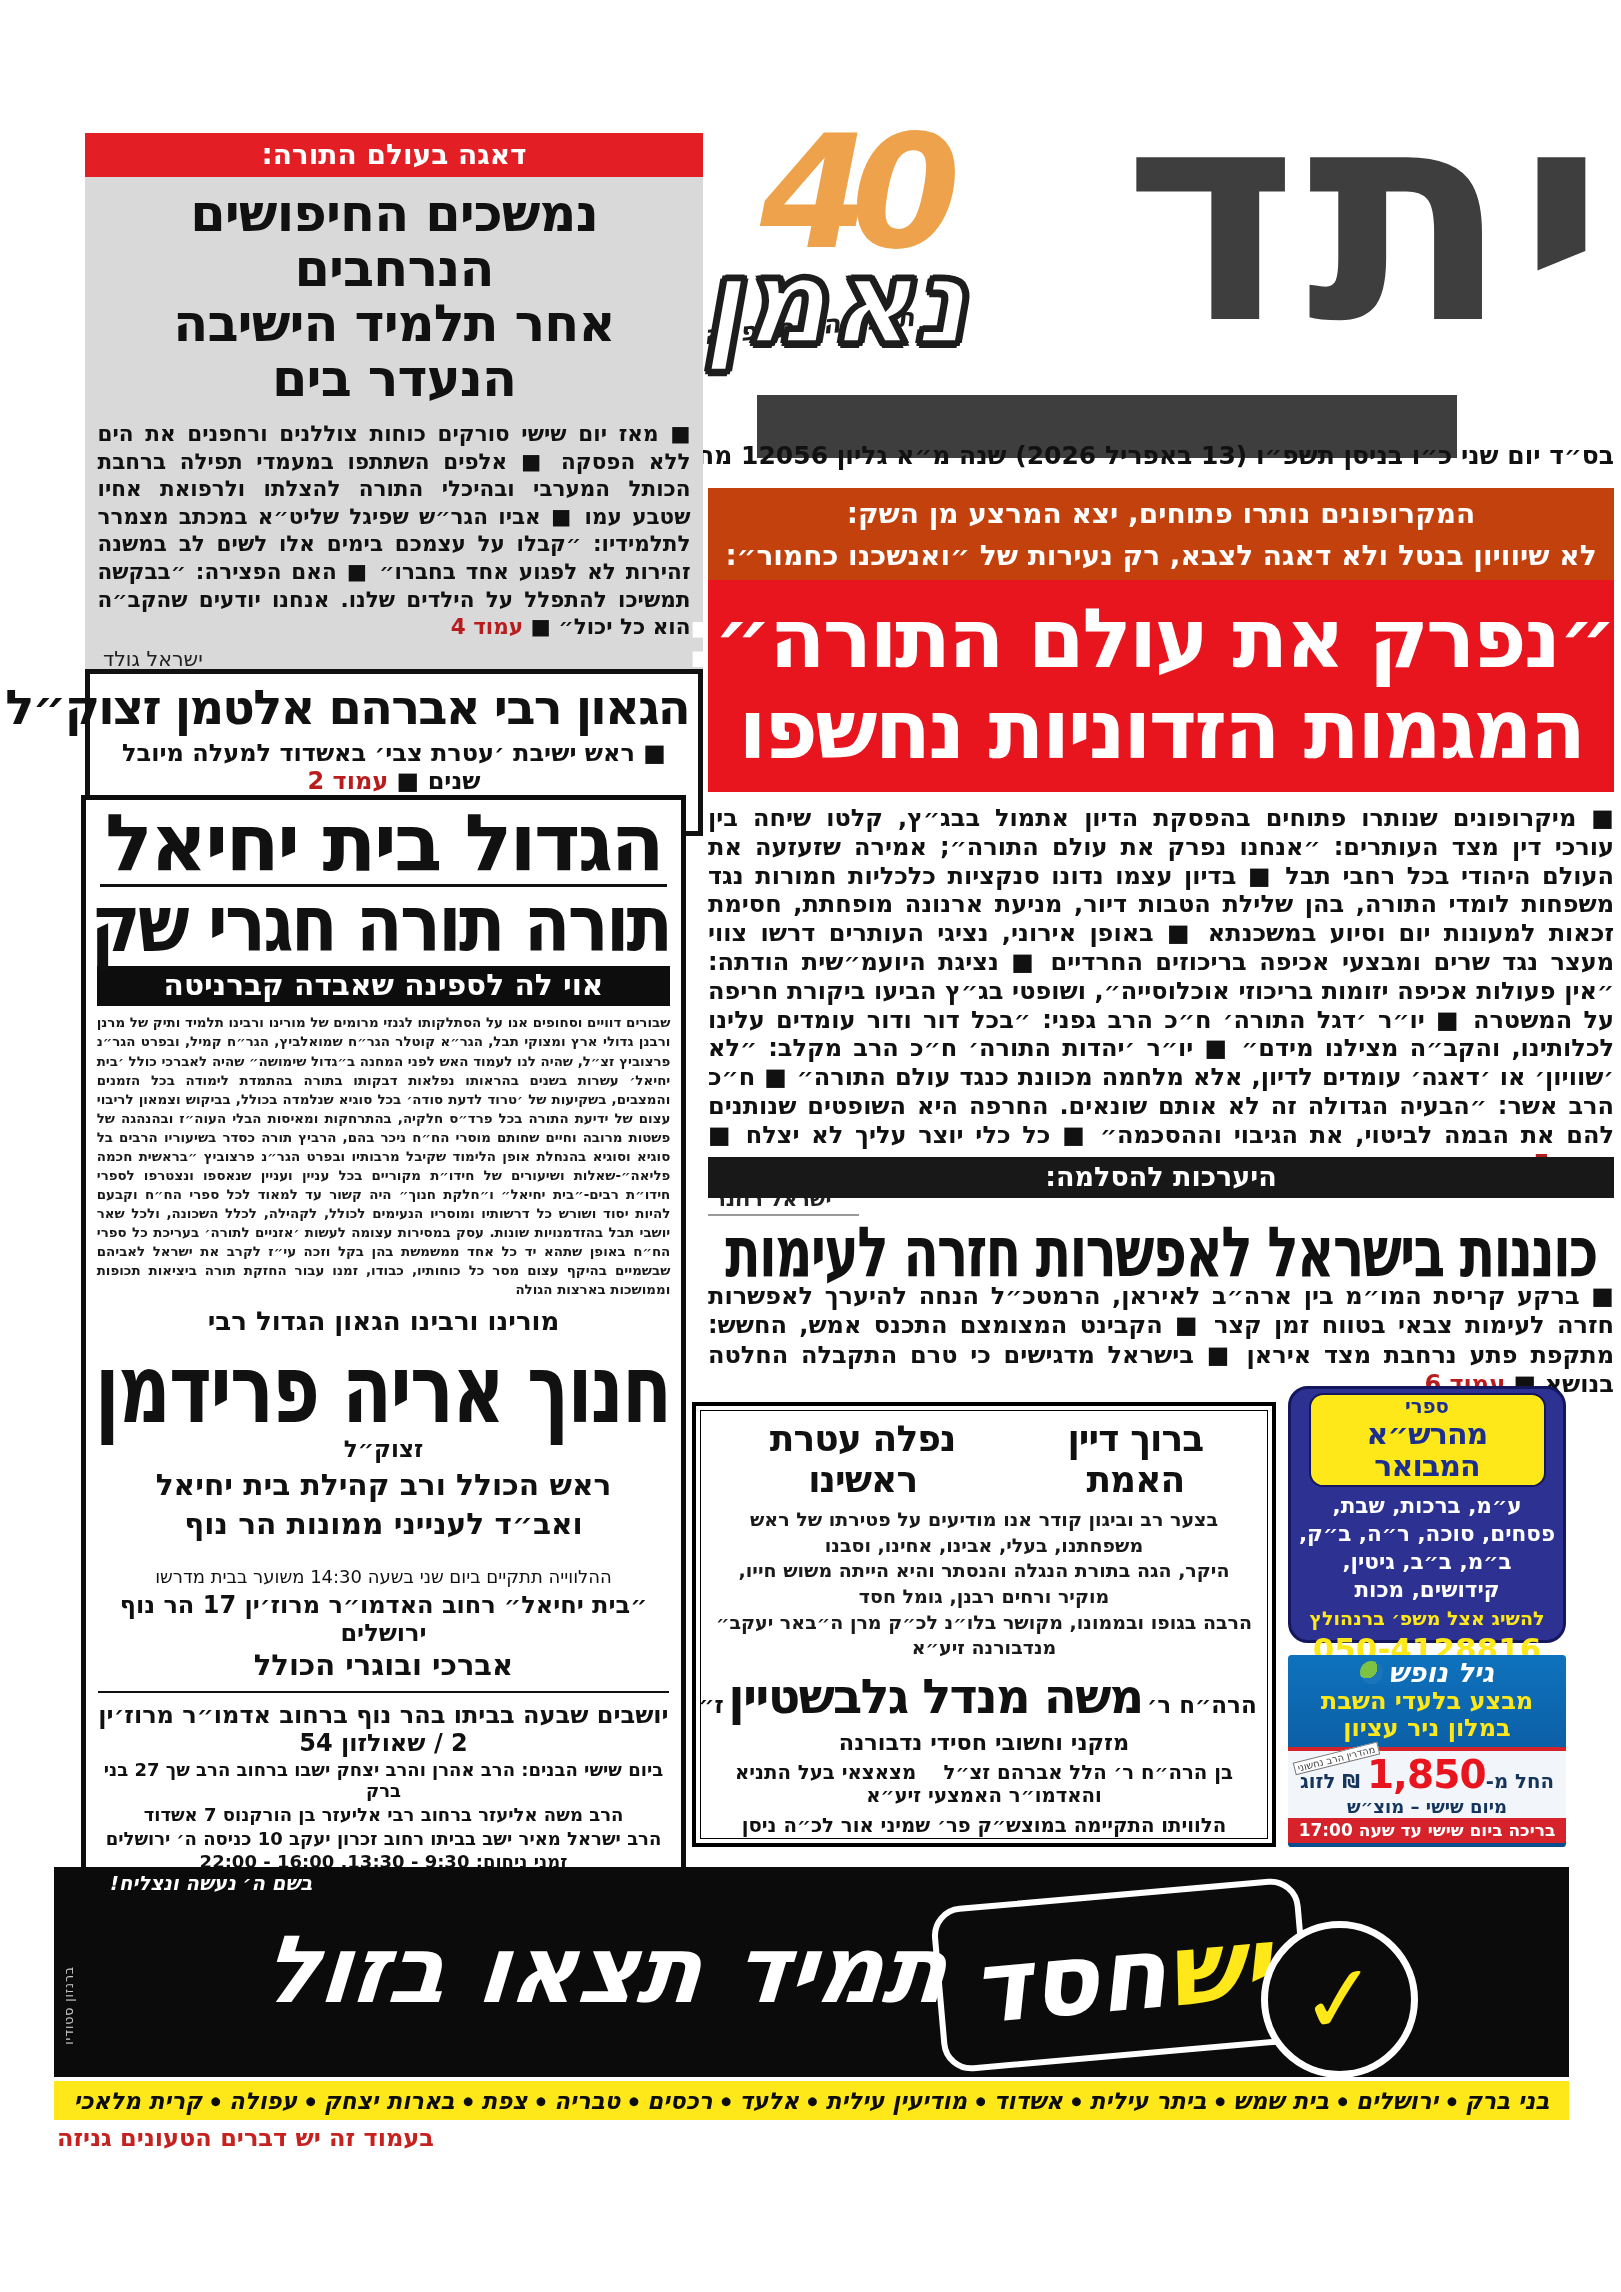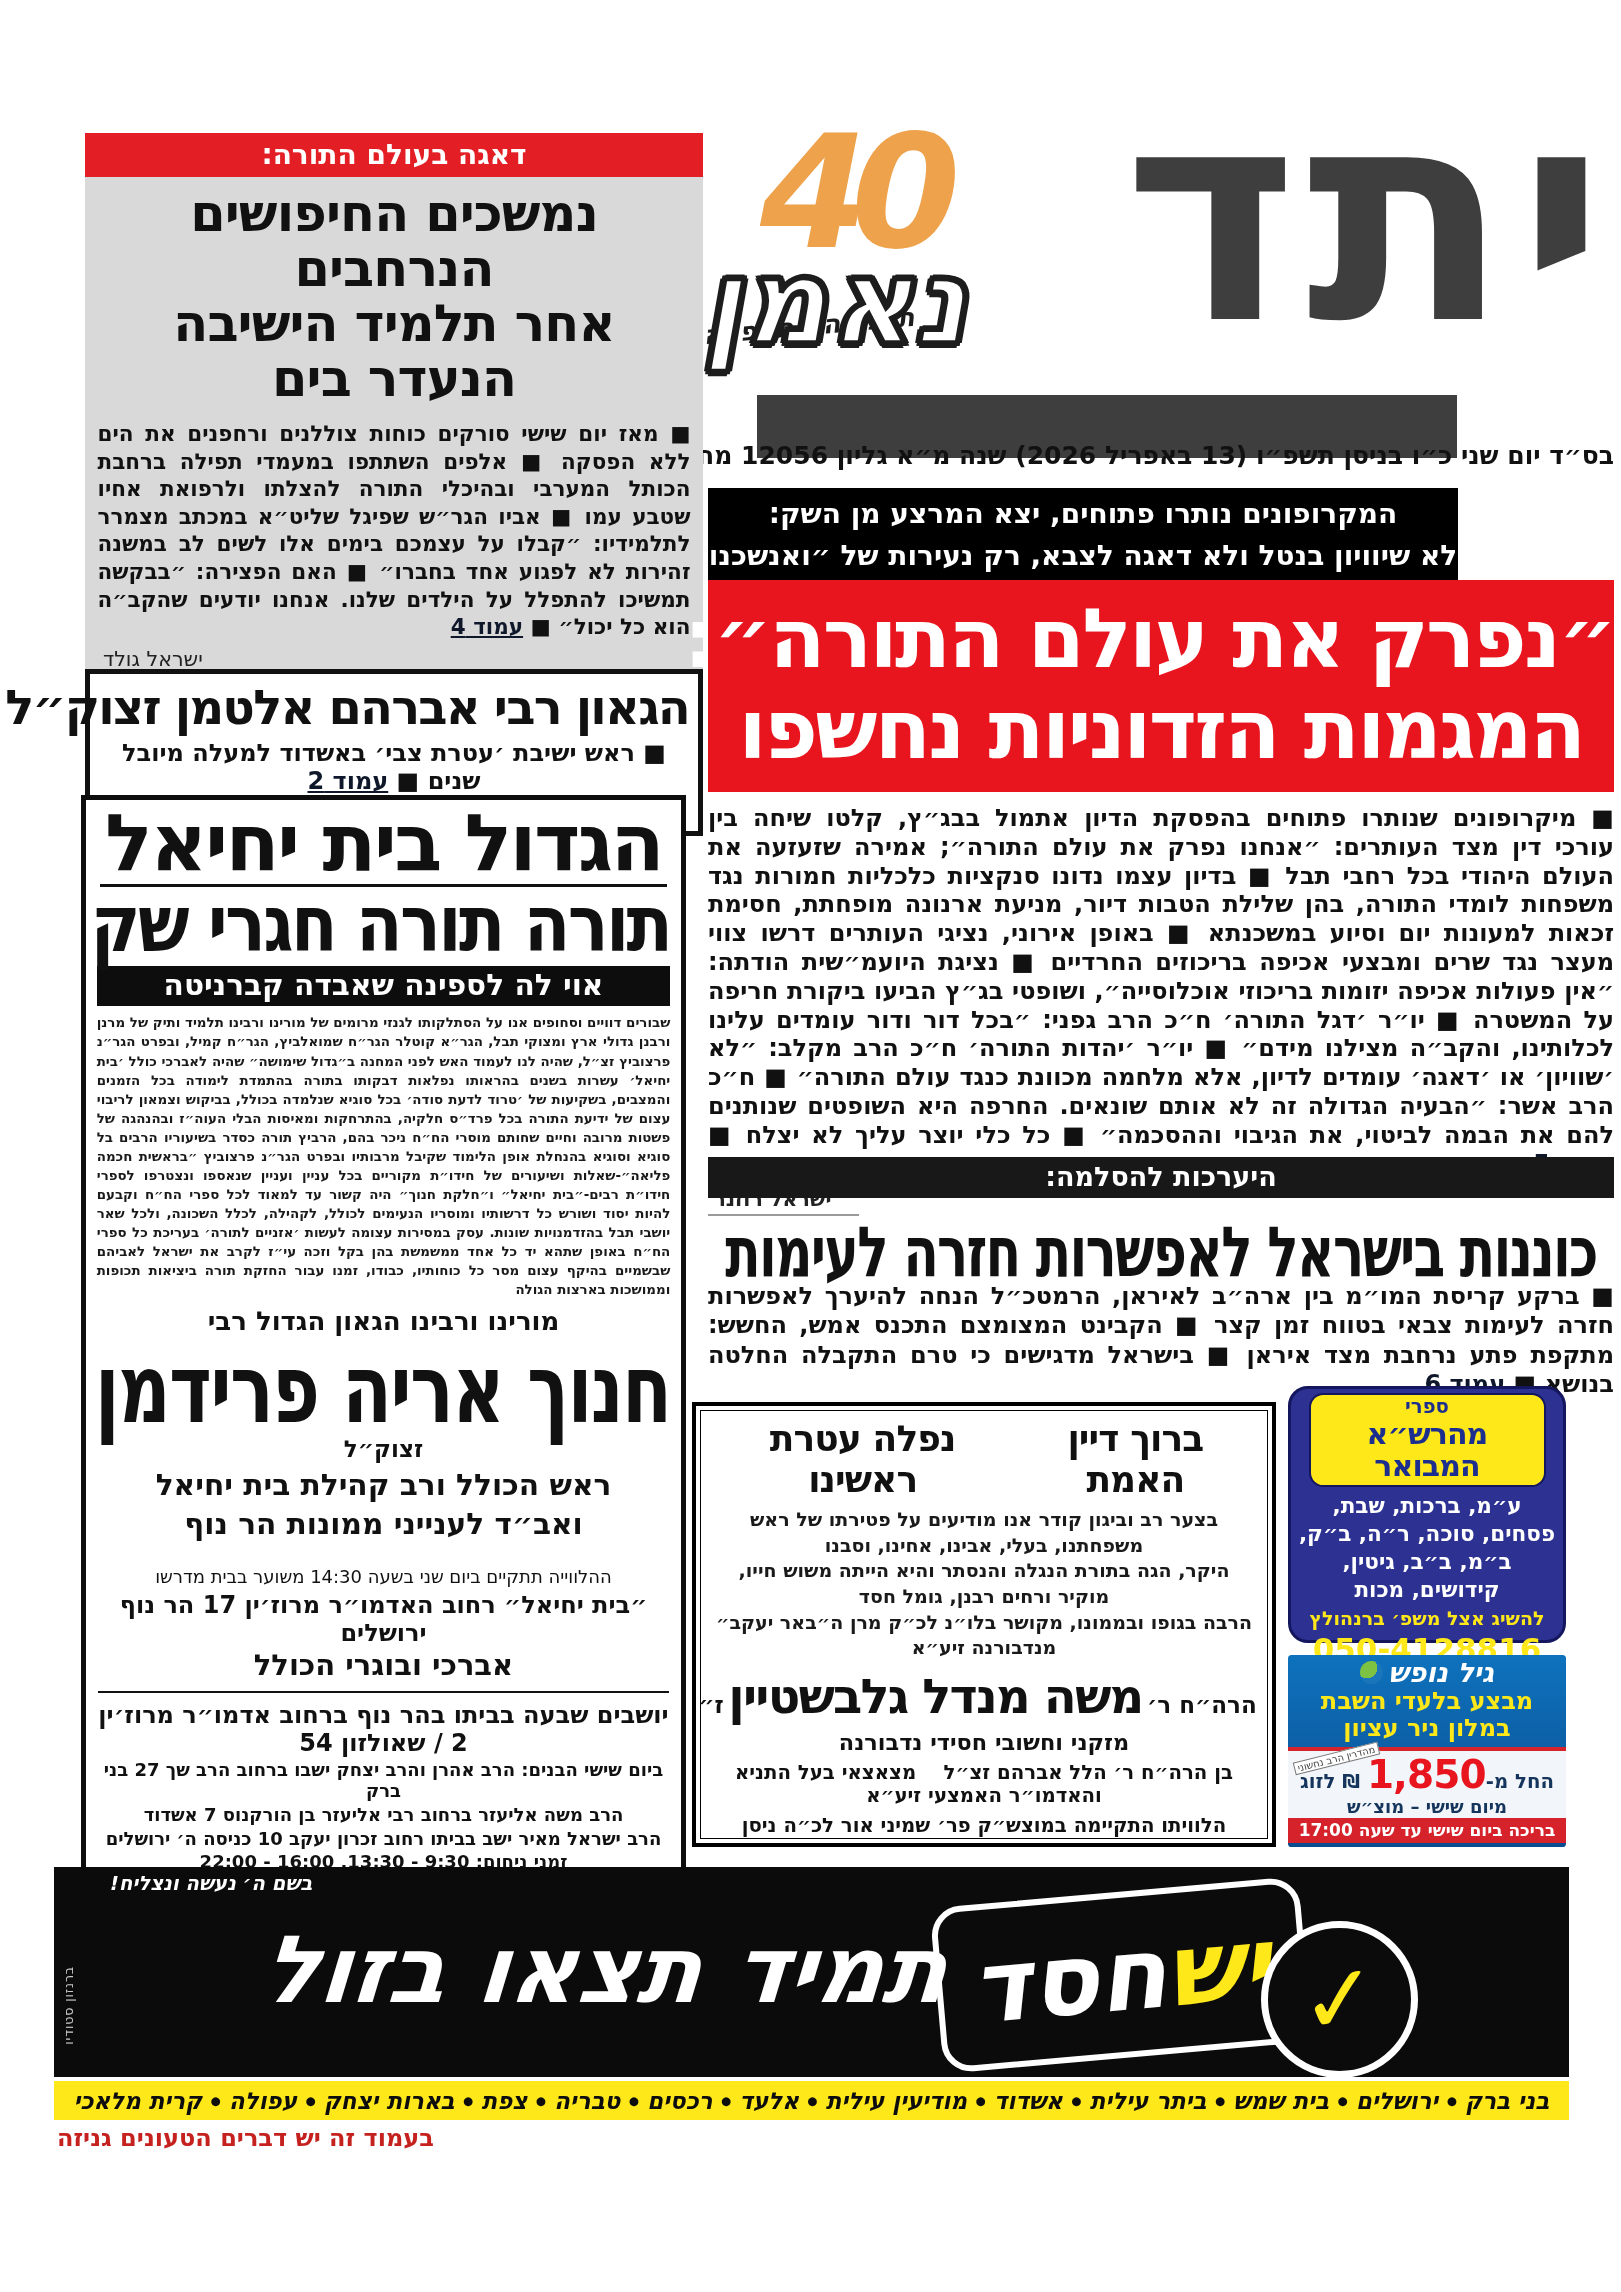--- a/index.html
+++ b/index.html
@@ -7,21 +7,21 @@
         direction:rtl;font-family:"DejaVu Sans","Liberation Sans",sans-serif;color:#111;}
   .abs{position:absolute;}
   .ltr{direction:ltr;unicode-bidi:embed;}
 
   
   .tl-block{left:85px;top:133px;width:618px;}
   .tl-kicker{background:#e31e24;color:#fff;font-weight:bold;font-size:28px;text-align:center;padding:4.5px 0 6.3px;}
   .tl-body{background:#d9d9d9;padding:9px 12.5px 14.3px;}
   .tl-headline{font-weight:bold;font-size:51px;line-height:1.08;text-align:center;letter-spacing:-0.9px;}
   .tl-summary{margin-top:14.3px;font-weight:bold;font-size:21.5px;line-height:1.28;text-align:justify;}
-  .pageref{color:#0f172a;font-weight:bold;text-decoration:underline;}
+  .pageref{color:#b91c1c;font-weight:bold;}
   .byline{text-align:left;margin-top:6px;}
   .byline span{display:inline-block;font-size:20.6px;color:#222;border-bottom:2.7px solid #9a9a9a;padding:0 27px 1.8px 5.4px;}
   .tl-alert{margin-top:12.5px;text-align:center;color:#e31e24;font-weight:bold;}
   .tl-alert .l1{font-size:32px;}
   .tl-alert .l2{font-size:29.6px;margin-top:3.6px;}
 
   
   .altman{left:85px;top:669px;width:618px;border:5.4px solid #111;background:#fff;
           text-align:center;padding:5.4px 9px 1.8px;box-sizing:border-box;}
   .altman .h{font-size:48px;font-weight:bold;letter-spacing:-1.8px;white-space:nowrap;}
@@ -37,21 +37,21 @@
   .mh-years{position:absolute;left:-5.4px;top:186px;font-size:26px;font-weight:bold;font-style:italic;
             color:#1c1c1c;transform:rotate(-5deg);z-index:2;}
   .mh-neeman{position:absolute;left:1.8px;top:118px;font-size:118px;font-weight:bold;color:#fff;z-index:3;
              transform:skewX(-10deg);line-height:1;-webkit-text-stroke:5.4px #1d1d1d;
              text-shadow:2.7px 2.7px 0 #1d1d1d,-2.7px 2.7px 0 #1d1d1d,2.7px -2.7px 0 #1d1d1d,-2.7px -2.7px 0 #1d1d1d,
                          0 4.5px 0 #1d1d1d,0 -4.5px 0 #1d1d1d,4.5px 0 0 #1d1d1d,-4.5px 0 0 #1d1d1d;}
   .dateline{left:708px;top:441px;width:906px;font-size:25px;font-weight:bold;
             text-align:justify;text-align-last:justify;white-space:nowrap;}
 
   
-  .main-kicker{left:708px;top:488px;width:750px;background:#000000;color:#fff;text-align:center;
+  .main-kicker{left:708px;top:488px;width:906px;background:#c2410c;color:#fff;text-align:center;
                font-weight:bold;font-size:28px;line-height:1.5;padding:4.5px 0 7.2px;box-sizing:border-box;}
   .main-red{left:708px;top:580px;width:906px;background:#e8151f;color:#fff;text-align:center;
             font-weight:bold;padding:12.5px 0 16px;box-sizing:border-box;}
   .main-red .l{font-size:82px;line-height:1.12;letter-spacing:-2.7px;white-space:nowrap;}
   .main-summary{left:708px;top:804px;width:906px;font-weight:bold;font-size:24px;line-height:1.2;text-align:justify;}
   .bar2{left:708px;top:1157px;width:906px;height:41px;background:#181818;color:#fff;text-align:center;
         font-weight:bold;font-size:27px;line-height:39px;}
   .headline2{left:708px;top:1211px;width:906px;text-align:center;font-size:52px;font-weight:bold;
              letter-spacing:-1.8px;white-space:nowrap;transform:scaleY(1.35);transform-origin:center top;}
   .summary2{left:708px;top:1282px;width:906px;font-weight:bold;font-size:24px;line-height:1.22;text-align:justify;}

